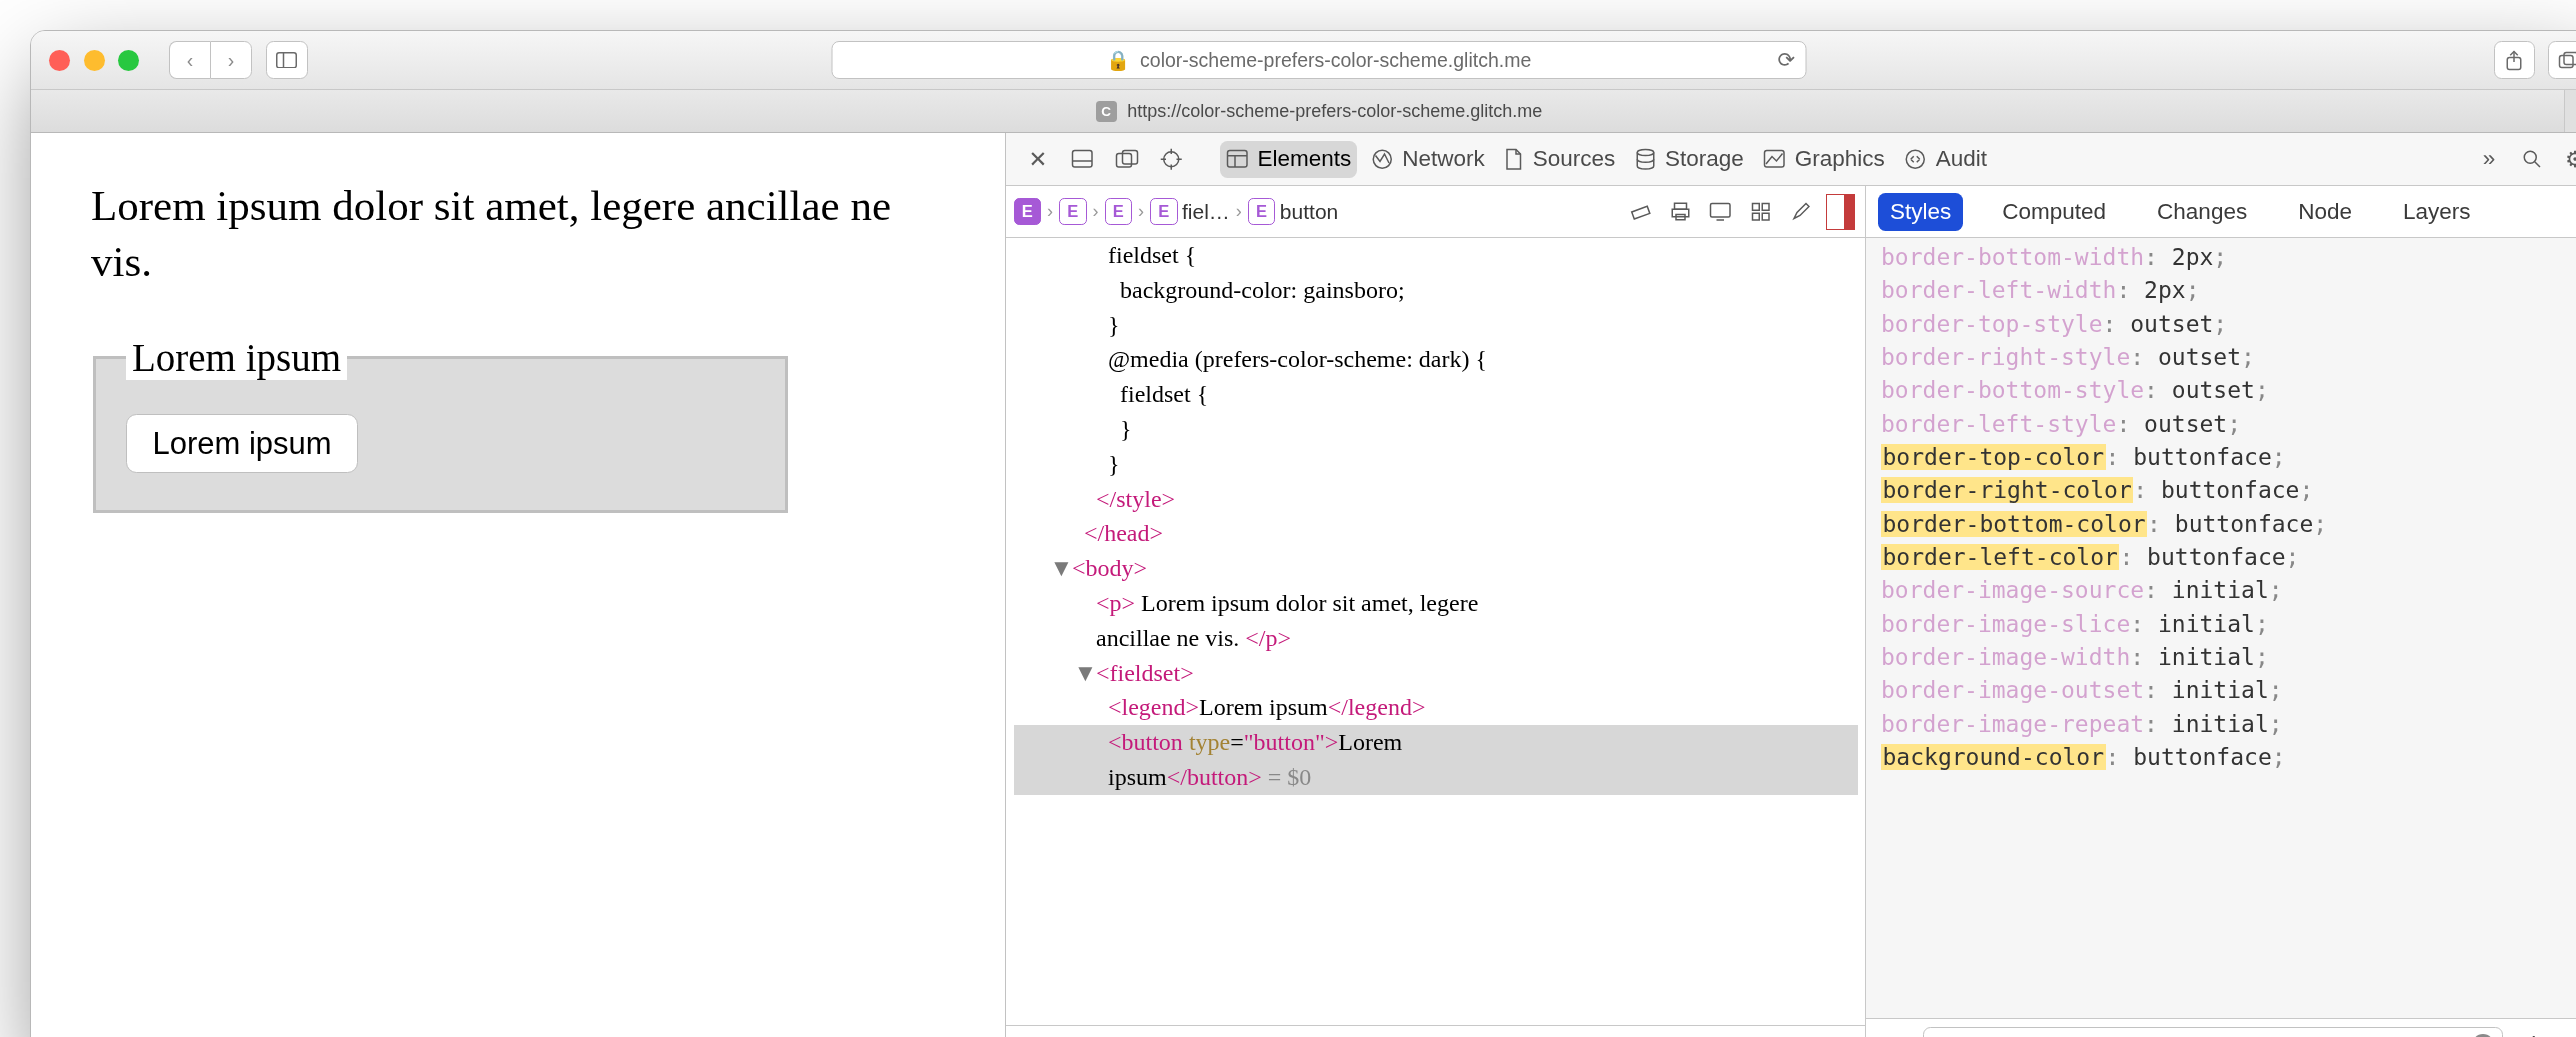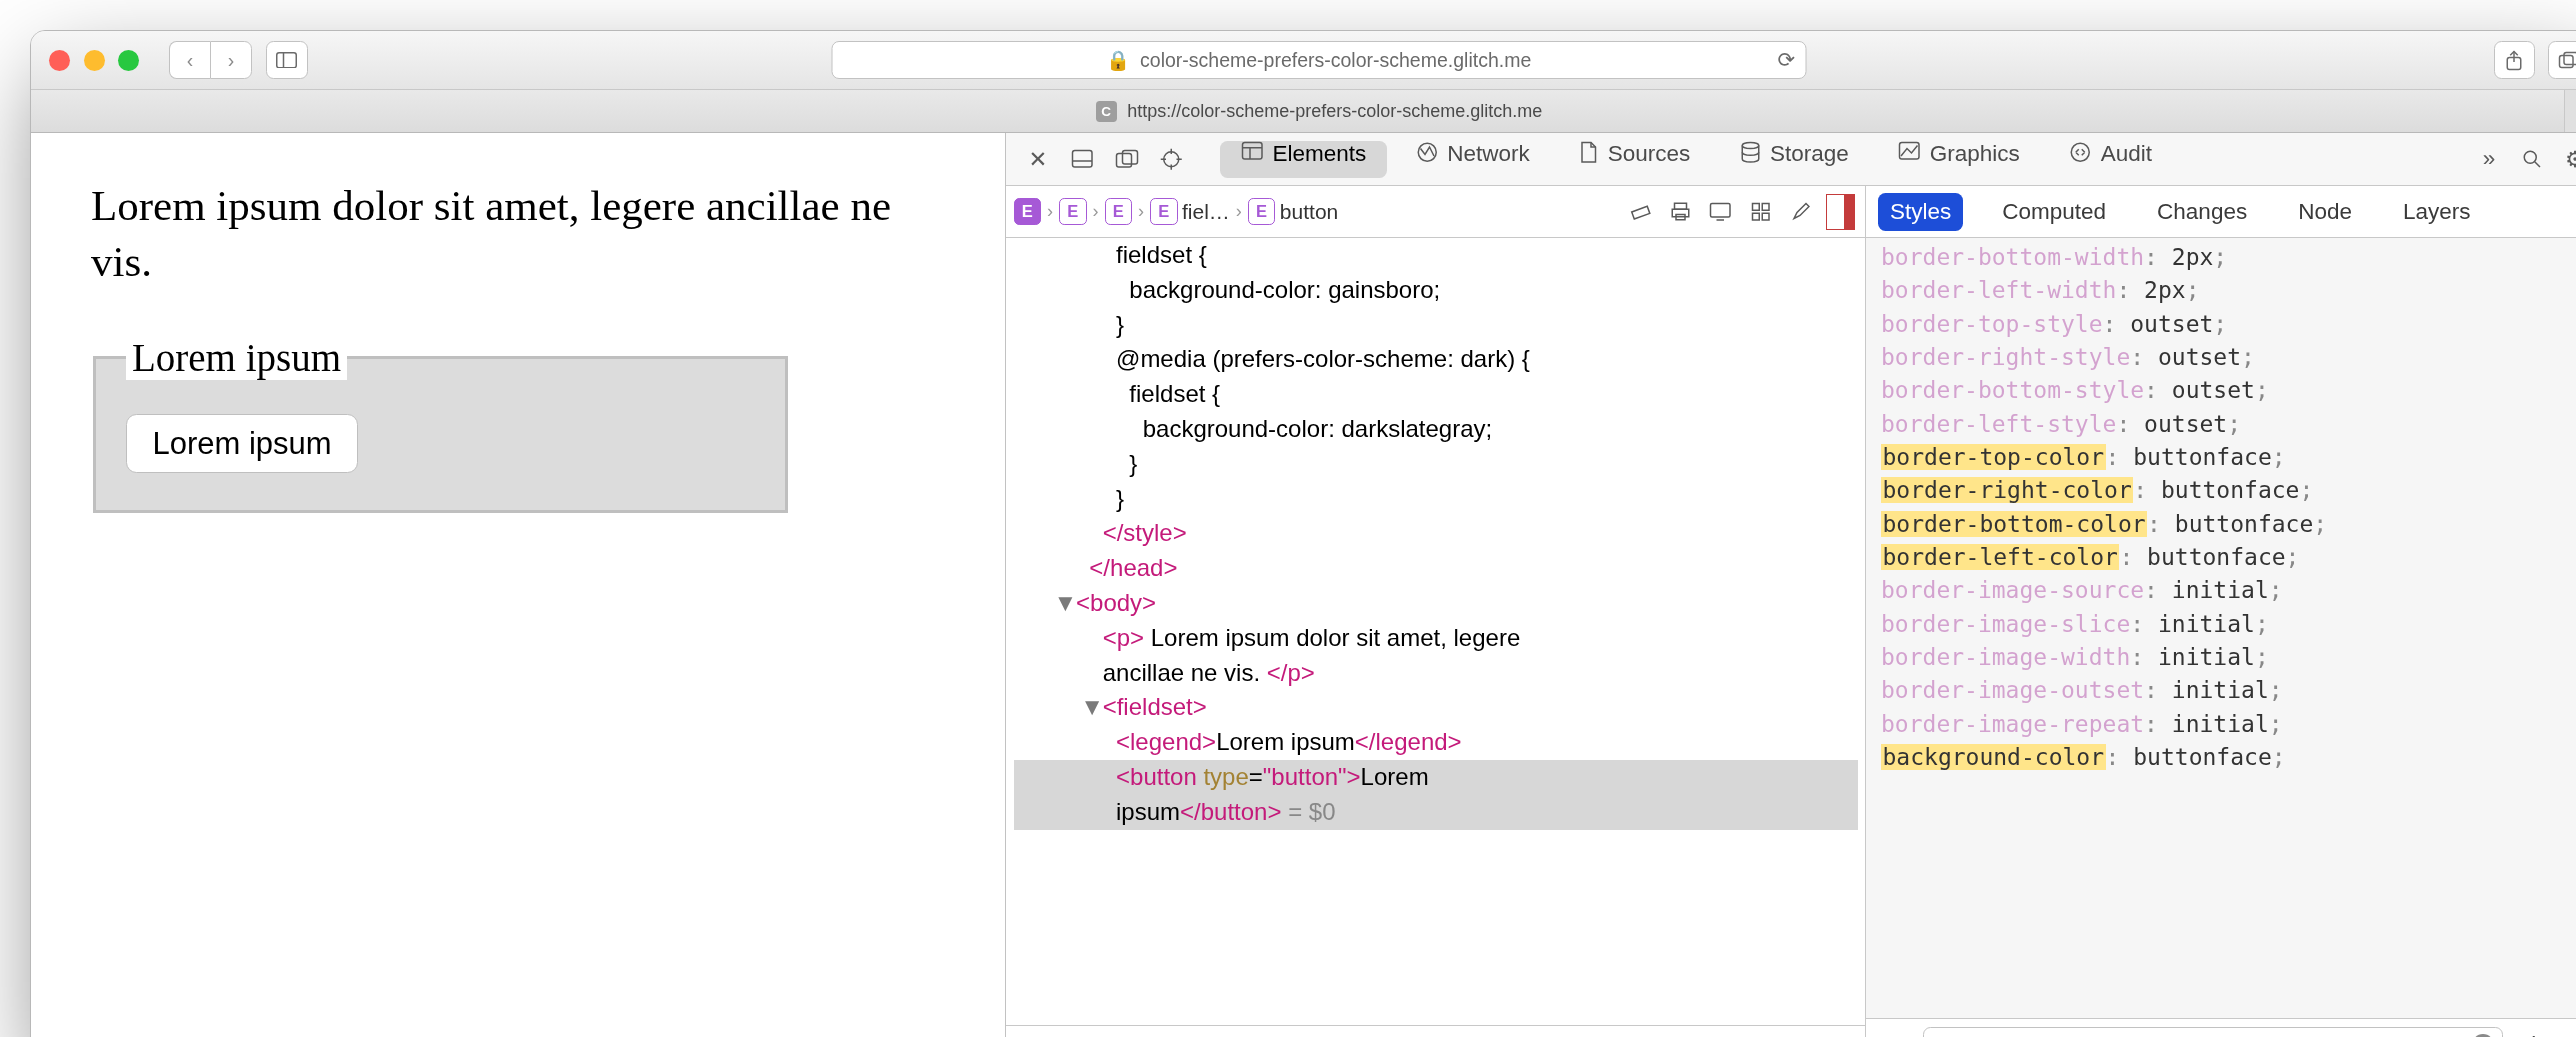--- a/index.html
+++ b/index.html
@@ -24,38 +24,38 @@
 .newtab{position:absolute;right:0;width:42px;height:42px;display:flex;align-items:center;justify-content:center;color:#6a6a6a;font-size:22.5px;border-left:0.7px solid #c8c8c8;background:#e0e0e0}
 .body{display:flex;height:calc(100% - 100px)}
 .page{width:854px;background:#fff;padding:45px 60px;font-family:"Times New Roman",serif}
 .ptext{font-size:43px;line-height:1.3;margin:0 0 45px 0}
 .fs{border:3px solid #bfbfbf;background:#dcdcdc;padding:19.5px 30px 37px 30px;width:629px}
 .leg{font-size:39px;background:#fff;padding:0 6px}
 .btn{font-size:31px;padding:10.5px 25.5px;background:#fff;border:1.5px solid #bfbfbf;border-radius:10.5px;margin-top:15px}
 .devtools{flex:1;display:flex;flex-direction:column;border-left:0.7px solid #c2c2c2;background:#fff}
 .dtbar{height:52px;border-bottom:0.7px solid #c8c8c8;display:flex;align-items:center;padding:0 13.5px;gap:7.5px;background:#f7f7f7}
 .dticon{width:37px;height:37px;display:flex;align-items:center;justify-content:center;color:#5a5a5a;font-size:22.5px}
-.dttab{height:37px;padding:0 21px;display:flex;align-items:flex-start;gap:9px;font-size:22.5px;color:#4a4a4a;border-radius:7.5px}
+.dttab{height:37px;padding:0 6px;display:flex;align-items:center;gap:9px;font-size:22.5px;color:#4a4a4a;border-radius:7.5px}
 .dttab.active{background:#d7d7d7;color:#000}
 .dttab .ico{font-size:22.5px;color:#5a5a5a}
 .dtmore{margin-left:auto;display:flex;gap:6px}
 .dtcols{flex:1;display:flex;min-height:0}
 .col-l{flex:1;display:flex;flex-direction:column;border-right:0.7px solid #c8c8c8;min-width:0}
 .col-r{width:741px;display:flex;flex-direction:column}
 .crumbbar{height:51px;border-bottom:0.7px solid #c8c8c8;display:flex;align-items:center;padding:0 7.5px;gap:1.5px;background:#fff}
 .crumb{display:flex;align-items:center;gap:4.5px}
 .crumb .eb{width:25.5px;height:25.5px;border:1.5px solid #a659d6;color:#a659d6;border-radius:5.2px;display:flex;align-items:center;justify-content:center;font-weight:700;font-size:16.5px}
 .crumb.active .eb{background:#a659d6;color:#fff}
 .crumb span{font-size:21px;color:#333}
 .chev{color:#999;font-size:18px;padding:0 4.5px}
 .crumbtools{margin-left:auto;display:flex;gap:6px;align-items:center}
 .ctool{width:34px;height:34px;display:flex;align-items:center;justify-content:center;color:#5a5a5a}
 .sidetoggle{width:27px;height:34px;border:1.5px solid #c43b3b;display:flex}
 .sidetoggle::after{content:"";width:10.5px;background:#c43b3b;margin-left:auto}
-.dom{flex:1;overflow:auto;font-family:Liberation Sans, sans-serif;font-size:24px;line-height:1.45;padding:0 7.5px 3px 7.5px}
+.dom{flex:1;overflow:auto;font-family:Liberation Serif, serif;font-size:24px;line-height:1.45;padding:0 7.5px 3px 7.5px}
 .dom .ln{white-space:pre}
 .dom .sel{background:#d7d7d7}
 .tag{color:#c41a7a}
 .attr{color:#a38233}
 .str{color:#c41a7a}
 .tri{color:#7a7a7a;display:inline-block;width:22.5px}
 .console{height:45px;border-top:0.7px solid #c8c8c8;display:flex;align-items:center;padding:0 15px;font-family:Menlo,monospace;color:#c41a7a;font-size:25.5px;font-weight:700}
 .styletabs{height:51px;border-bottom:0.7px solid #c8c8c8;display:flex;align-items:center;padding:0 12px;gap:27px;font-size:22.5px;color:#3a3a3a}
 .stab{padding:6px 12px;border-radius:7.5px}
 .stab.active{background:#1d4ed8;color:#fff}
@@ -287,21 +287,20 @@
                   <div class="sidetoggle"></div>
                 </div>
             </div>
           </div>
           <div class="dom" id="dom">
               <div class="ln">            <span class="tri"></span>fieldset {</div>
               <div class="ln">              <span class="tri"></span>background-color: gainsboro;</div>
               <div class="ln">            <span class="tri"></span>}</div>
               <div class="ln">            <span class="tri"></span>@media (prefers-color-scheme: dark) {</div>
               <div class="ln">              <span class="tri"></span>fieldset {</div>
-              <div class="ln">                <span class="tri"></span>background-color: darkslategray;</div>
               <div class="ln">              <span class="tri"></span>}</div>
               <div class="ln">            <span class="tri"></span>}</div>
               <div class="ln">          <span class="tri"></span><span class="tag">&lt;/style&gt;</span></div>
               <div class="ln">        <span class="tri"></span><span class="tag">&lt;/head&gt;</span></div>
               <div class="ln">      <span class="tri">▼</span><span class="tag">&lt;body&gt;</span></div>
               <div class="ln">          <span class="tri"></span><span class="tag">&lt;p&gt;</span> Lorem ipsum dolor sit amet, legere</div>
               <div class="ln">          <span class="tri"></span>ancillae ne vis. <span class="tag">&lt;/p&gt;</span></div>
               <div class="ln">          <span class="tri">▼</span><span class="tag">&lt;fieldset&gt;</span></div>
               <div class="ln">            <span class="tri"></span><span class="tag">&lt;legend&gt;</span>Lorem ipsum<span class="tag">&lt;/legend&gt;</span></div>
               <div class="ln sel">            <span class="tri"></span><span class="tag">&lt;button</span> <span class="attr">type</span>=<span class="str">"button"</span><span class="tag">&gt;</span>Lorem</div>

